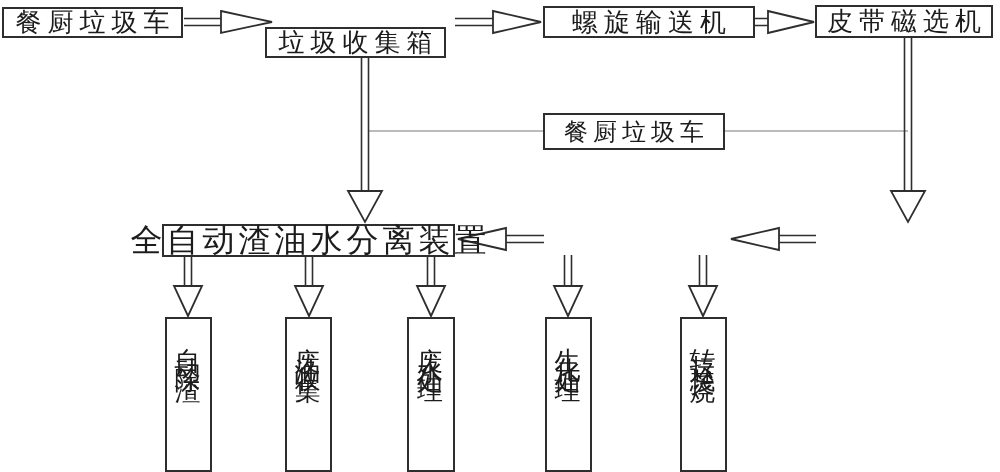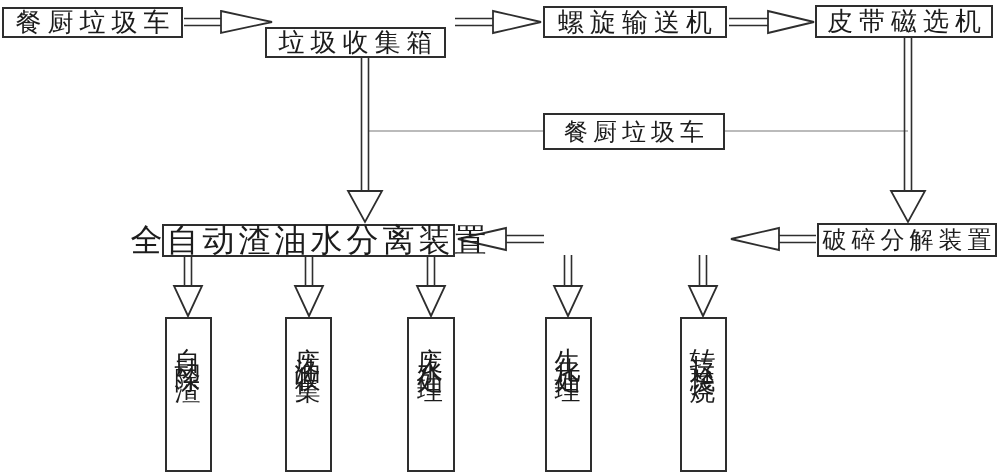--- a/index.html
+++ b/index.html
@@ -125,36 +125,33 @@
       <polygon points="689,286 717,286 703,316" stroke-width="1.8"></polygon>
     </g>
   </svg>
 
   <div class="box hbox" style="left:2px;top:7px;width:181px;height:31px;">
     <span>餐厨垃圾车</span>
   </div>
   <div class="box hbox" style="left:265px;top:7px;width:181px;height:31px;margin-top:20px;">
     <span>垃圾收集箱</span>
   </div>
-  <div class="box hbox" style="left:543px;top:6px;width:184px;height:32px;">
+  <div class="box hbox" style="left:543px;top:6px;width:212px;height:32px;">
     <span>螺旋输送机</span>
   </div>
   <div class="box hbox" style="left:815px;top:5px;width:178px;height:33px;">
     <span>皮带磁选机</span>
   </div>
 
   <div class="box hbox mid" style="left:543px;top:113px;width:182px;height:37px;">
     <span>餐厨垃圾车</span>
   </div>
 
   <div class="box hbox small" style="left:162px;top:224px;width:293px;height:33px;">
     <span>全自动渣油水分离装置</span>
-  </div>
-  <div class="box hbox mid" style="left:817px;top:223px;width:180px;height:34px;">
-    <span>破碎分解装置</span>
   </div>
 
   <div class="vbox" style="left:165px;top:317px;width:47px;height:155px;">
     <span>自动除渣</span>
   </div>
   <div class="vbox" style="left:285px;top:317px;width:47px;height:155px;">
     <span>废油收集</span>
   </div>
   <div class="vbox" style="left:407px;top:317px;width:48px;height:155px;">
     <span>废水处理</span>

